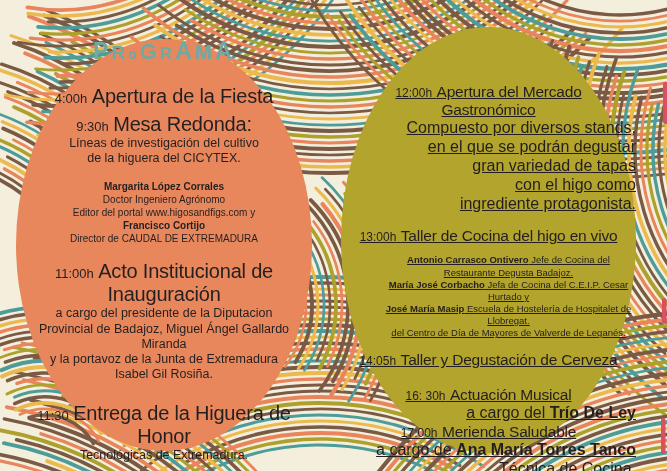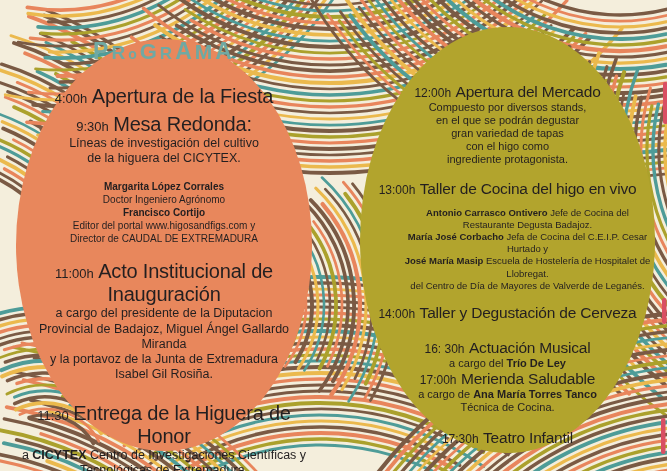--- a/index.html
+++ b/index.html
@@ -7,31 +7,31 @@
     position:relative;width:667px;height:471px;overflow:hidden;
     background:#F4EEDC;font-family:"Liberation Sans",sans-serif;color:#231F20;
   }
   .pattern{position:absolute;inset:0;}
   .oval{
     position:absolute;border-radius:50%;
     display:flex;flex-direction:column;align-items:center;
     text-align:center;box-sizing:border-box;
   }
   .oval-left{left:16px;top:39px;width:296px;height:412px;background:#E8875C;padding-top:0;}
-  .oval-right{left:360px;top:27px;width:295px;height:426px;background:#B2A42D;padding-top:56px;}
+  .oval-right{left:341px;top:27px;width:295px;height:426px;background:#B2A42D;padding-top:56px;text-decoration:underline;}
   .poster-title{
     color:#6FA9A3;font-weight:bold;letter-spacing:3px;line-height:24px;height:26px;
   }
   .poster-title span{display:inline-block;vertical-align:baseline;}
   .time{font-size:13px;}
   .etitle{font-size:20px;letter-spacing:-0.2px;}
   .oval-right .etitle{font-size:15.5px;}
   .oval-right .time{font-size:12px;}
   .d{font-size:12.5px;line-height:1.22;}
-  .oval-right .d{font-size:11px;line-height:1.18;}
+  .oval-right .d{font-size:16px;line-height:1.18;text-align:right;}
   .sp{font-size:10px;line-height:1.32;}
   .oval-right .sp{font-size:9.5px;line-height:1.28;padding-left:40px;}
   .b{font-weight:bold;}
   .block{width:100%;}
   
   .m-opening{margin-top:20px;}
   .m-round{margin-top:5px;}
   .m-round-sp{margin-top:13px;}
   .m-inst{margin-top:15px;}
   .m-honor{margin-top:19px;}
@@ -322,53 +322,53 @@
         <span class="time">9:30h</span>
         <span class="etitle">Mesa  Redonda:</span>
       </div>
       <div class="d">Líneas de investigación del cultivo</div>
       <div class="d">de la higuera del CICYTEX.</div>
     </div>
 
     <div class="block m-round-sp">
       <div class="sp b">Margarita López Corrales</div>
       <div class="sp">Doctor Ingeniero Agrónomo</div>
+      <div class="sp">Editor del portal www.higosandfigs.com y</div>
       <div class="sp b">Francisco Cortijo</div>
-      <div class="sp">Editor del portal www.higosandfigs.com y</div>
       <div class="sp">Director de CAUDAL DE EXTREMADURA</div>
     </div>
 
     <div class="block m-inst">
       <div>
         <span class="time">11:00h</span>
         <span class="etitle">Acto Institucional de Inauguración</span>
       </div>
       <div class="d">a cargo del presidente de la Diputacion</div>
       <div class="d">Provincial de Badajoz, Miguel Ángel Gallardo Miranda</div>
       <div class="d">y la portavoz de la Junta de Extremadura</div>
       <div class="d">Isabel Gil Rosiña.</div>
     </div>
 
     <div class="block m-honor">
       <div>
         <span class="time">11:30</span>
         <span class="etitle">Entrega de la Higuera de Honor</span>
       </div>
-      <div class="d"><span>a </span><span class="b">CICYTEX</span><span> Centro de Investigaciones Científicas y</span></div>
       <div class="d">Tecnológicas de Extremadura.</div>
     </div>
   </div>
 
   <div class="oval oval-right">
 
     <div class="block">
       <div>
         <span class="time">12:00h</span>
         <span class="etitle">Apertura del Mercado</span>
       </div>
+      <div class="etitle">Gastronómico</div>
       <div class="d">Compuesto por diversos stands,</div>
       <div class="d">en el que se podrán degustar</div>
       <div class="d">gran variedad de tapas</div>
       <div class="d">con el higo como</div>
       <div class="d">ingrediente protagonista.</div>
     </div>
 
     <div class="block m-cook">
       <div>
         <span class="time">13:00h</span>
@@ -377,21 +377,21 @@
     </div>
     <div class="block m-cook-sp">
       <div class="sp"><span class="b">Antonio Carrasco Ontivero</span><span> Jefe de Cocina del Restaurante Degusta Badajoz.</span></div>
       <div class="sp"><span class="b">María José Corbacho</span><span> Jefa de Cocina del C.E.I.P. Cesar Hurtado y</span></div>
       <div class="sp"><span class="b">José María Masip</span><span>  Escuela de Hostelería de Hospitalet de Llobregat.</span></div>
       <div class="sp">del Centro de Día de Mayores de Valverde de Leganés.</div>
     </div>
 
     <div class="block m-beer">
       <div>
-        <span class="time">14:00h</span>
+        <span class="time">14:05h</span>
         <span class="etitle">Taller y  Degustación  de Cerveza</span>
       </div>
     </div>
 
     <div class="block m-music">
       <div>
         <span class="time">16: 30h</span>
         <span class="etitle">Actuación Musical</span>
       </div>
       <div class="d"><span>a cargo del </span><span class="b">Trío De Ley</span></div>

